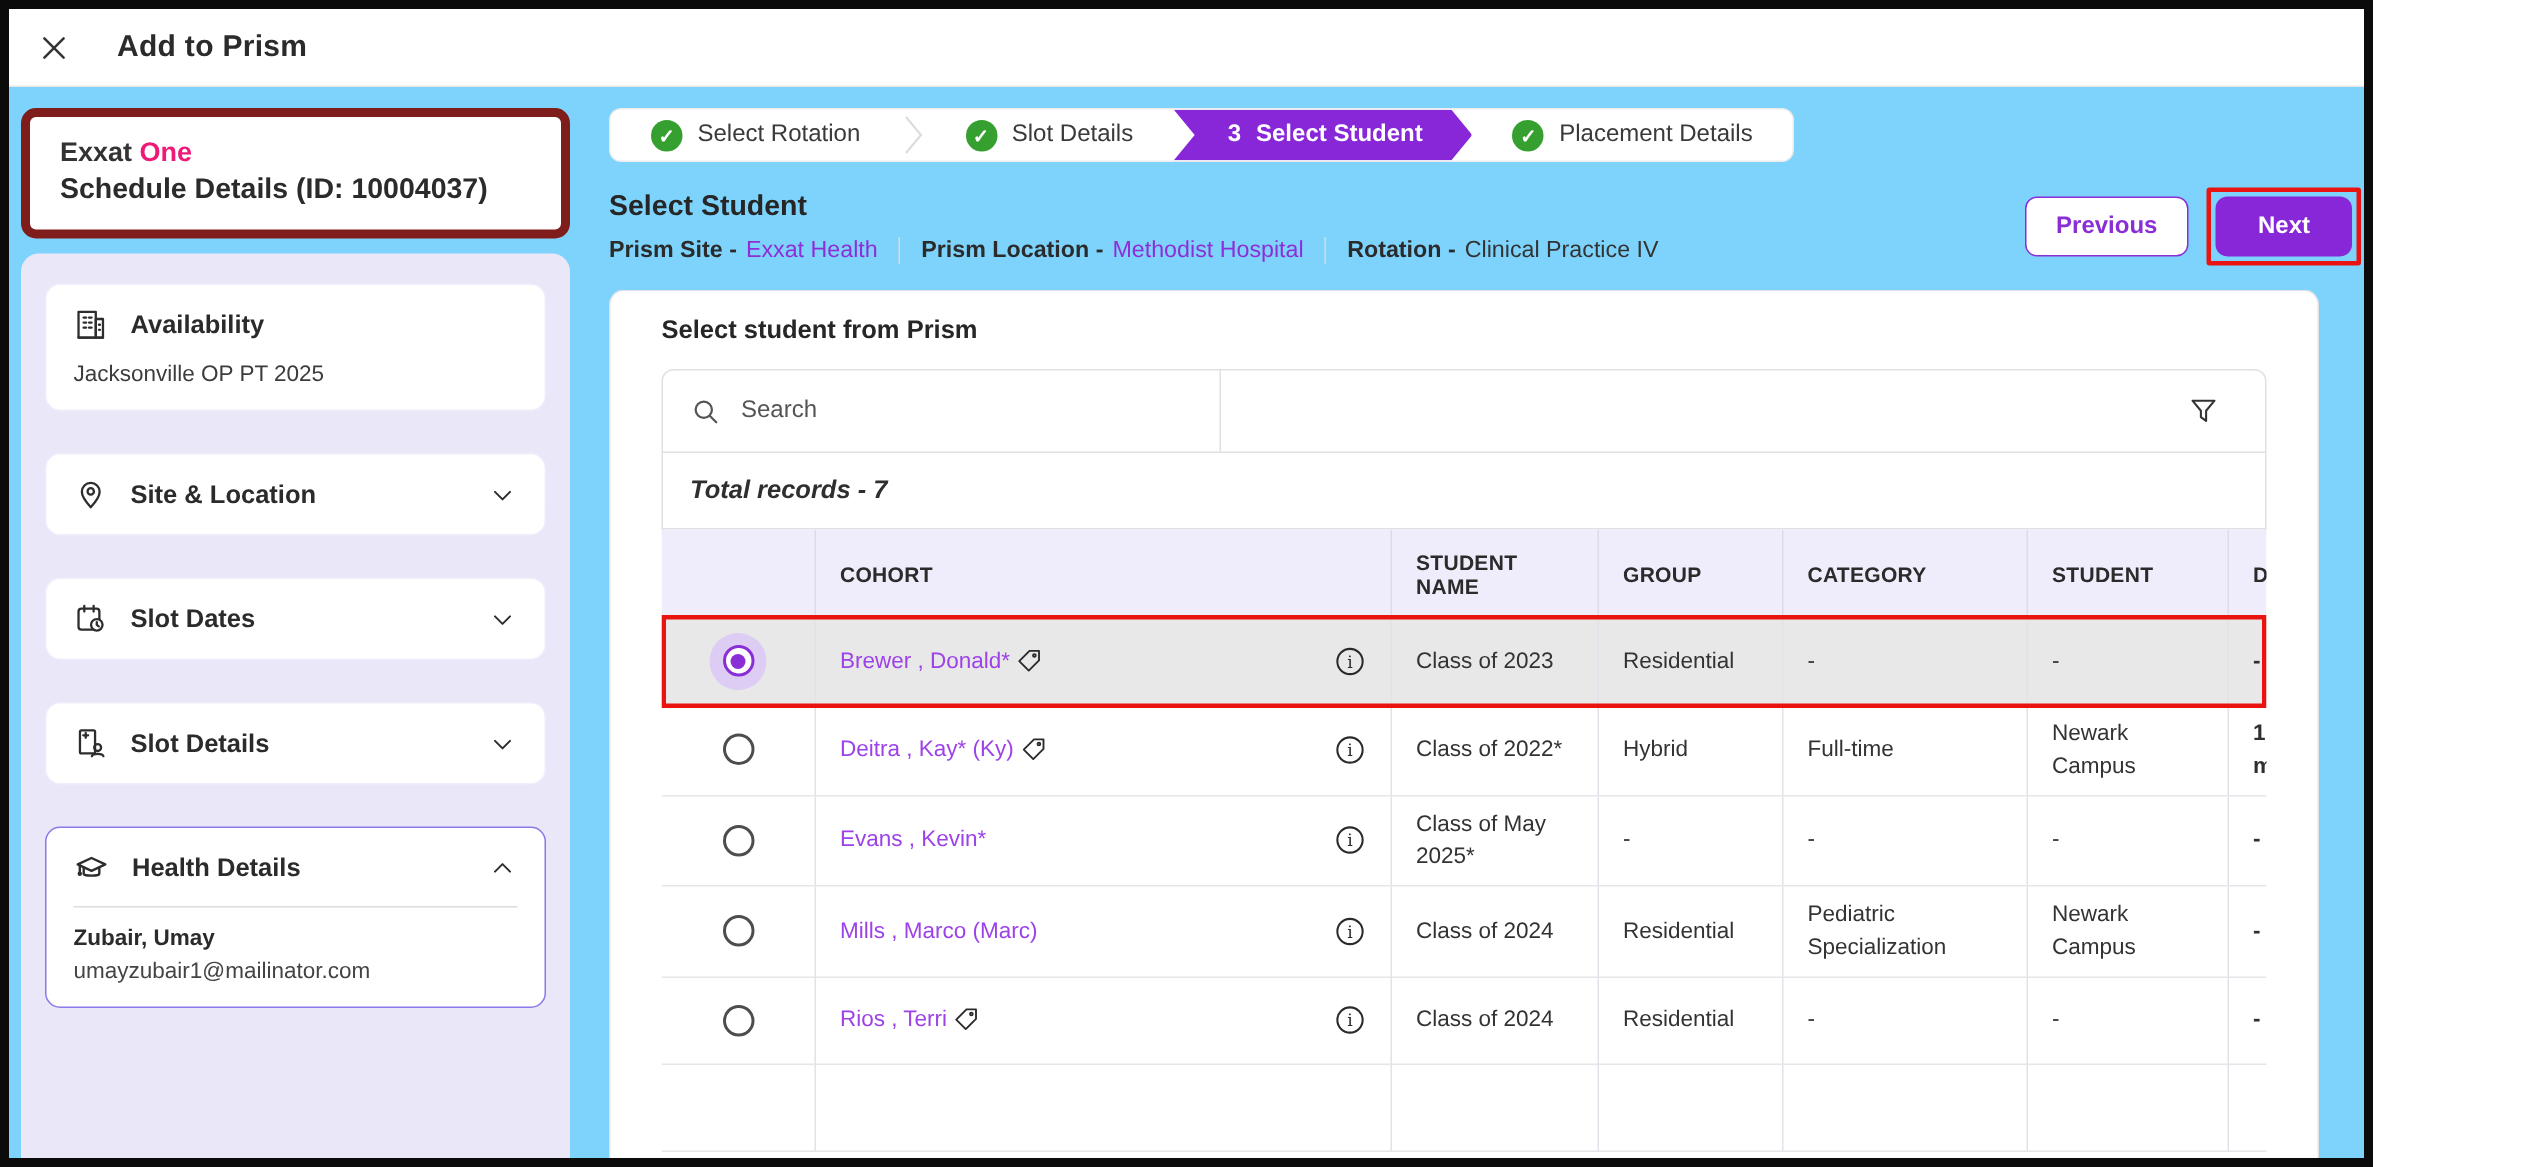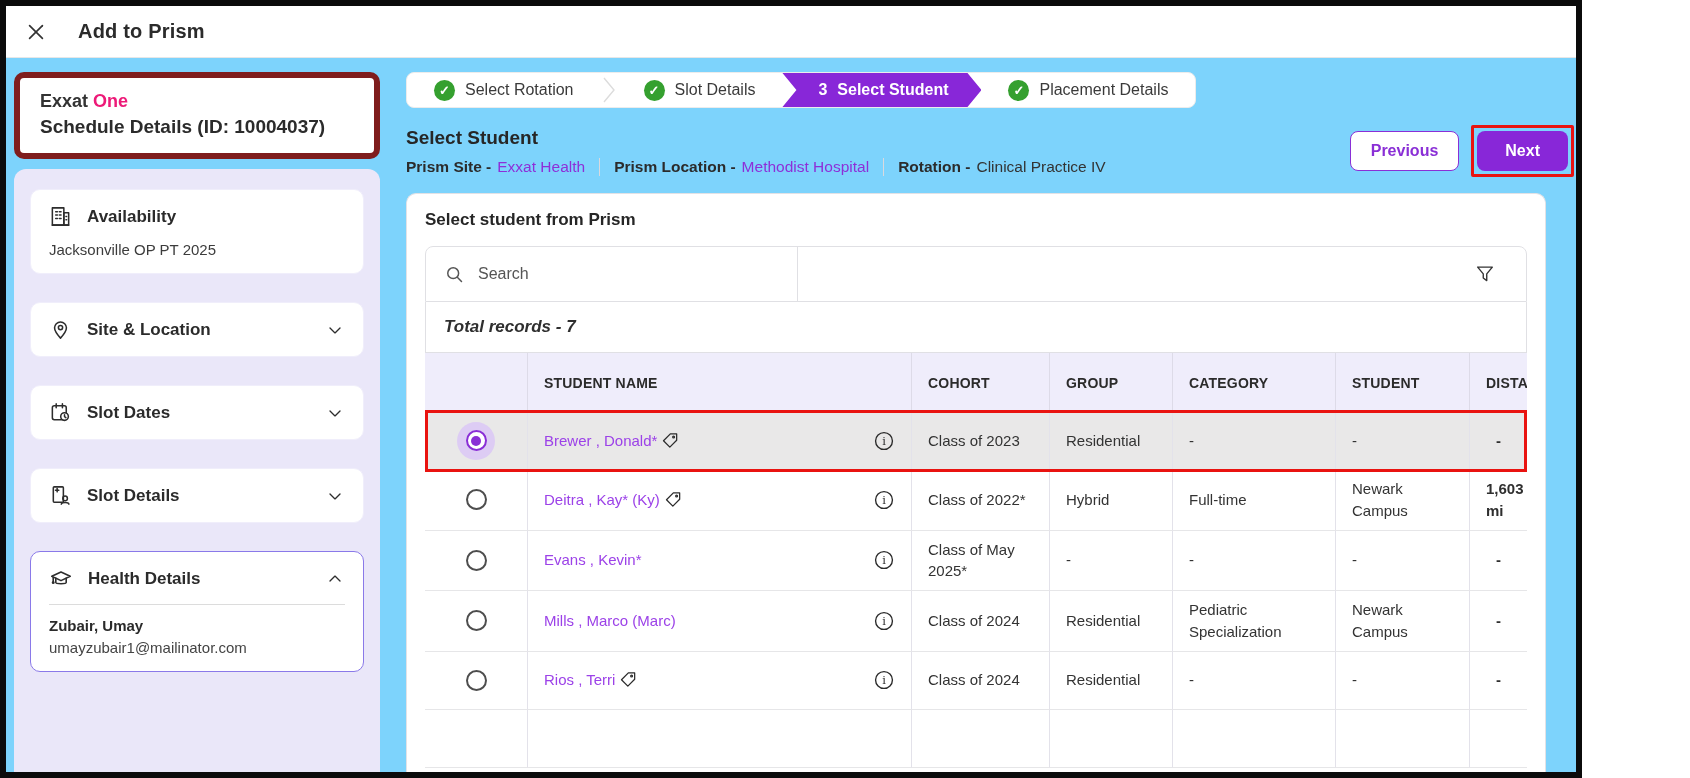--- a/index.html
+++ b/index.html
@@ -60,21 +60,21 @@
   .meta-plain{ color:#333;}
   .actions{ display:flex; align-items:center; gap:12px;}
   .btn-prev{ background:#fff; border:1.6px solid #8a2fd6; color:#8a2fd6; font-weight:700; font-size:16px;
              padding:10px 20px; border-radius:8px; cursor:pointer; font-family:inherit;}
   .next-annot{ border:3px solid #e91310; padding:3px; border-radius:2px;}
   .btn-next{ background:#8827d8; border:none; color:#fff; font-weight:700; font-size:16px;
              padding:11px 28px; border-radius:8px; cursor:pointer; font-family:inherit;}
 
   
   .panel{ flex:1; background:#fff; border:1px solid #e2e2e6; border-bottom:none; border-radius:10px 10px 0 0;
-          margin-top:16px; margin-right:28px; padding:16px 18px 0; overflow:hidden; display:flex; flex-direction:column;}
+          margin-top:16px; margin-right:28px; padding:16px 34px 0; overflow:hidden; display:flex; flex-direction:column;}
   .panel-title{ font-size:17px; font-weight:700; color:#262626; margin-bottom:16px;}
   .search-strip{ border:1px solid #e0e0e4; border-radius:8px 8px 0 0; height:56px; display:flex; align-items:stretch;}
   .search-left{ width:372px; border-right:1px solid #e0e0e4; display:flex; align-items:center; gap:13px; padding:0 18px;}
   .search-input{ border:none; outline:none; font-size:16px; color:#333; flex:1; font-family:inherit; background:transparent;}
   .search-input::placeholder{ color:#555;}
   .search-right{ flex:1; display:flex; align-items:center; justify-content:flex-end; padding-right:30px;}
   .records-strip{ border:1px solid #e0e0e4; border-top:none; padding:15px 18px; font-size:17px; font-weight:700;
                   font-style:italic; color:#2f2f2f;}
 
   
@@ -282,22 +282,22 @@
                 <path d="M4 4.5h16l-6.1 7.3v7.4l-3.8-2.8v-4.6z"></path>
               </svg>
           </div>
         </div>
 
         <div class="records-strip">Total records - 7</div>
 
         <div class="table">
           <div class="trow thead">
             <div class="th"></div>
+            <div class="th">COHORT</div>
             <div class="th">STUDENT NAME</div>
-            <div class="th">COHORT</div>
             <div class="th">GROUP</div>
             <div class="th">CATEGORY</div>
             <div class="th">STUDENT</div>
             <div class="th">
               <span>DISTANCE</span>
               <svg width="20" height="20" viewBox="0 0 24 24">
                   <circle cx="12" cy="12" r="9" fill="none" stroke="#2b2b2b" stroke-width="1.5"></circle>
                   <text x="12" y="16.5" text-anchor="middle" font-size="12.5" font-family="DejaVu Serif, serif" fill="#2b2b2b">i</text>
                 </svg>
             </div>

